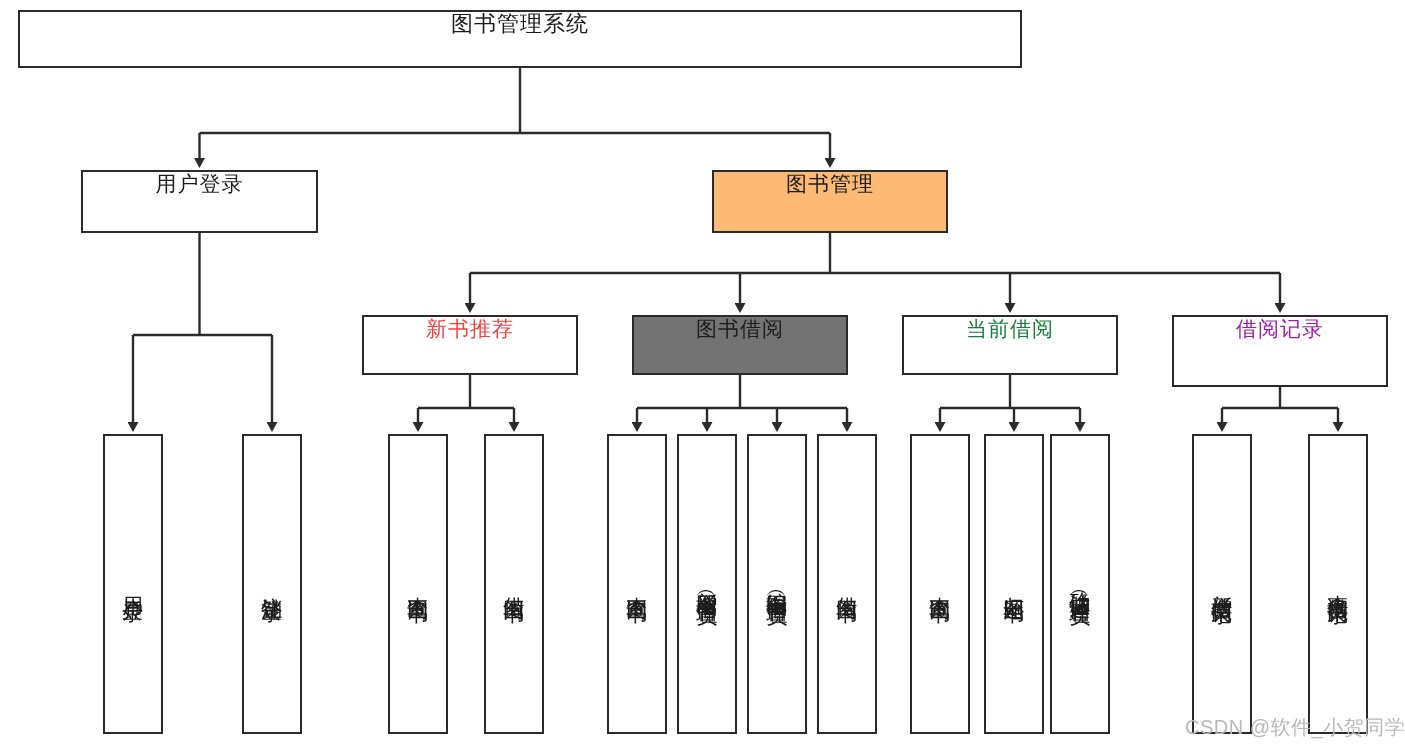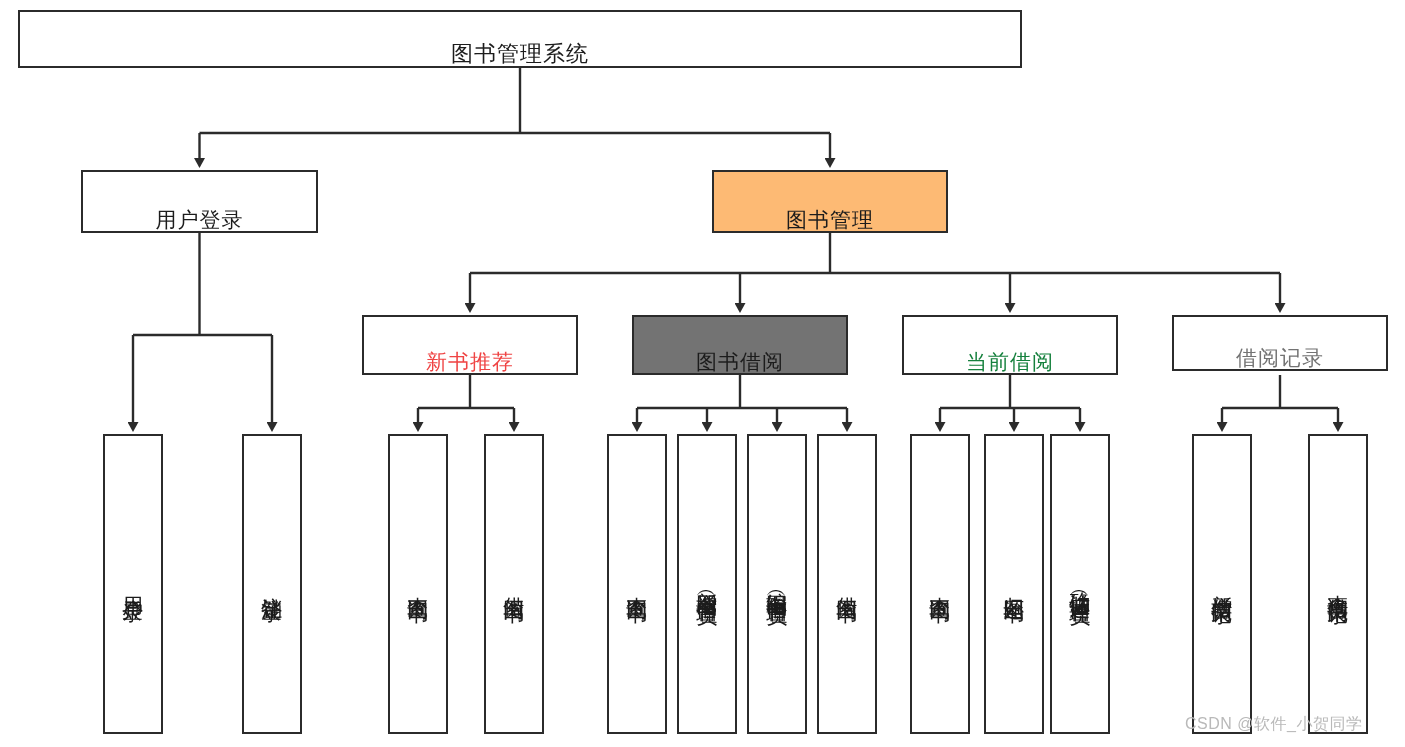--- a/index.html
+++ b/index.html
@@ -24,21 +24,21 @@
     width: 1405px;
     height: 747px;
     pointer-events: none;
   }
   .node {
     position: absolute;
     box-sizing: border-box;
     background: #ffffff;
     border: 2px solid #2b2b2b;
     display: flex;
-    align-items: flex-end;
+    align-items: flex-start;
     justify-content: center;
     color: #1c1c1c;
   }
   .node.horiz .node-label {
     font-size: 21px;
     line-height: 1.1;
     letter-spacing: 1px;
     white-space: nowrap;
   }
   .node.vert {
@@ -55,21 +55,21 @@
     white-space: nowrap;
     text-align: center;
   }
   .node.root .node-label {
     font-size: 22px;
   }
   #watermark {
     position: absolute;
     left: 1185px;
     top: 714px;
-    font-size: 16px;
+    font-size: 20px;
     color: #b9b9b9;
     letter-spacing: 0.5px;
     white-space: nowrap;
     user-select: none;
   }
 </style>
 </head>
 <body>
 
 <div id="diagram-root">
@@ -125,21 +125,21 @@
       </div>
       <div class="node horiz" style="left: 362px; top: 315px; width: 216px; height: 60px; border-color: rgb(43, 43, 43); background: rgb(255, 255, 255); color: #ef4444;">
         <span class="node-label">新书推荐</span>
       </div>
       <div class="node horiz" style="left: 632px; top: 315px; width: 216px; height: 60px; border-color: rgb(43, 43, 43); background: #737373; color: rgb(28, 28, 28);">
         <span class="node-label">图书借阅</span>
       </div>
       <div class="node horiz" style="left: 902px; top: 315px; width: 216px; height: 60px; border-color: rgb(43, 43, 43); background: rgb(255, 255, 255); color: #15803d;">
         <span class="node-label">当前借阅</span>
       </div>
-      <div class="node horiz" style="left: 1172px; top: 315px; width: 216px; height: 56px; border-color: rgb(43, 43, 43); background: rgb(255, 255, 255); color: #737373;">
+      <div class="node horiz" style="left: 1172px; top: 315px; width: 216px; height: 72px; border-color: rgb(43, 43, 43); background: rgb(255, 255, 255); color: #a21caf;">
         <span class="node-label">借阅记录</span>
       </div>
       <div class="node vert" style="left: 103px; top: 434px; width: 60px; height: 300px; border-color: rgb(43, 43, 43); background: rgb(255, 255, 255); color: rgb(28, 28, 28);">
         <span class="node-label">用户登录</span>
       </div>
       <div class="node vert" style="left: 242px; top: 434px; width: 60px; height: 300px; border-color: rgb(43, 43, 43); background: rgb(255, 255, 255); color: rgb(28, 28, 28);">
         <span class="node-label">注销登录</span>
       </div>
       <div class="node vert" style="left: 388px; top: 434px; width: 60px; height: 300px; border-color: rgb(43, 43, 43); background: rgb(255, 255, 255); color: rgb(28, 28, 28);">
         <span class="node-label">查询图书</span>

